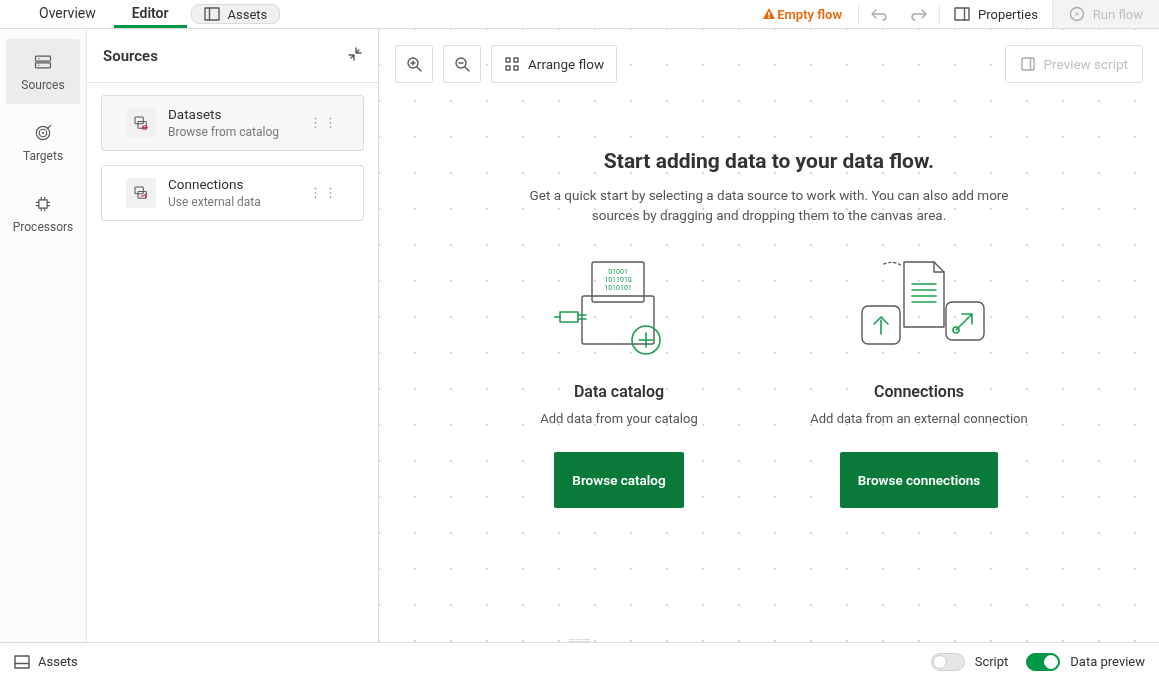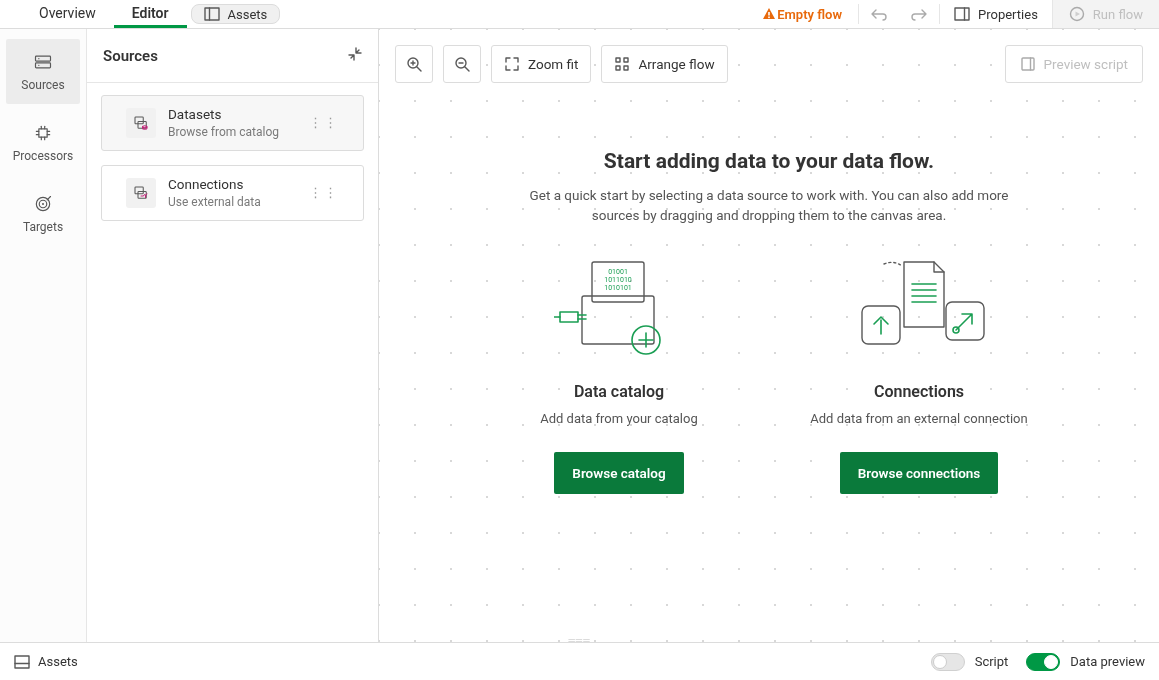--- a/index.html
+++ b/index.html
@@ -72,21 +72,21 @@
   .preview-script{position:absolute;top:16px;right:16px;height:38px;border:1px solid var(--border);background:#fff;border-radius:3px;display:flex;align-items:center;padding:0 14px;gap:8px;font-size:13.5px;color:var(--disabled);cursor:default;z-index:10;}
 
   .empty-state{position:absolute;left:50%;top:120px;transform:translateX(-50%);width:600px;text-align:center;z-index:5;}
   .empty-state h2{font-size:21px;font-weight:700;margin:0 0 12px 0;}
   .empty-state p{font-size:13.5px;color:#555;margin:0 auto 28px auto;max-width:480px;line-height:1.5;}
   .empty-cols{display:flex;gap:40px;justify-content:center;}
   .empty-col{width:260px;display:flex;flex-direction:column;align-items:center;}
   .illus{height:110px;display:flex;align-items:center;justify-content:center;margin-bottom:18px;}
   .col-title{font-size:16px;font-weight:600;margin-bottom:10px;}
   .col-sub{font-size:13px;color:#555;margin-bottom:26px;}
-  .primary-btn{background:var(--green-dark);color:#fff;border:none;padding:13px 18px;font-size:13.5px;font-weight:600;border-radius:2px;cursor:pointer;}
+  .primary-btn{background:var(--green-dark);color:#fff;border:none;padding:20px 18px;font-size:13.5px;font-weight:600;border-radius:2px;cursor:pointer;}
 
   
   .botbar{height:38px;border-top:1px solid var(--border);display:flex;align-items:center;padding:0 14px;background:#fff;}
   .preview-link{display:flex;align-items:center;gap:8px;font-size:13px;cursor:pointer;}
   .drawer-handle{position:absolute;left:50%;transform:translateX(-50%);bottom:38px;width:40px;height:4px;display:flex;align-items:center;justify-content:center;color:#bbb;font-size:9px;letter-spacing:1px;}
   .bot-right{margin-left:auto;display:flex;align-items:center;gap:10px;}
   .toggle{width:34px;height:18px;border-radius:9px;background:#e6e6e6;border:1px solid #d0d0d0;position:relative;cursor:pointer;}
   .toggle .knob{position:absolute;top:1px;left:1px;width:14px;height:14px;border-radius:50%;background:#fff;border:1px solid #ccc;box-sizing:border-box;}
   .toggle.on{background:var(--green);border-color:var(--green);}
   .toggle.on .knob{left:auto;right:1px;border-color:#fff;}
@@ -159,44 +159,44 @@
 
   <div class="rail">
     <div class="rail-item selected">
       <svg viewBox="0 0 24 24">
           <rect x="3" y="5" width="18" height="6" rx="1" class="stroke"></rect>
           <rect x="3" y="13" width="18" height="6" rx="1" class="stroke"></rect>
           <circle cx="7" cy="8" r="0.8" fill="#595959"></circle>
           <circle cx="7" cy="16" r="0.8" fill="#595959"></circle>
         </svg>
       <span>Sources</span>
+    </div>
+    <div class="rail-item">
+      <svg viewBox="0 0 24 24">
+          <circle cx="12" cy="12" r="8" class="stroke"></circle>
+          <circle cx="12" cy="12" r="4.5" class="stroke"></circle>
+          <circle cx="12" cy="12" r="1.2" fill="#595959"></circle>
+          <line x1="17" y1="7" x2="21" y2="3" class="stroke"></line>
+        </svg>
+      <span>Targets</span>
     </div>
     <div class="rail-item">
       <svg viewBox="0 0 24 24">
           <rect x="7" y="7" width="10" height="10" class="stroke"></rect>
           <line x1="10" y1="4" x2="10" y2="7" class="stroke"></line>
           <line x1="14" y1="4" x2="14" y2="7" class="stroke"></line>
           <line x1="10" y1="17" x2="10" y2="20" class="stroke"></line>
           <line x1="14" y1="17" x2="14" y2="20" class="stroke"></line>
           <line x1="4" y1="10" x2="7" y2="10" class="stroke"></line>
           <line x1="4" y1="14" x2="7" y2="14" class="stroke"></line>
           <line x1="17" y1="10" x2="20" y2="10" class="stroke"></line>
           <line x1="17" y1="14" x2="20" y2="14" class="stroke"></line>
         </svg>
       <span>Processors</span>
     </div>
-    <div class="rail-item">
-      <svg viewBox="0 0 24 24">
-          <circle cx="12" cy="12" r="8" class="stroke"></circle>
-          <circle cx="12" cy="12" r="4.5" class="stroke"></circle>
-          <circle cx="12" cy="12" r="1.2" fill="#595959"></circle>
-          <line x1="17" y1="7" x2="21" y2="3" class="stroke"></line>
-        </svg>
-      <span>Targets</span>
-    </div>
   </div>
 
   <div class="side-panel">
     <div class="panel-head">
       <h3>Sources</h3>
       <div class="collapse-btn">
         <svg width="14" height="14">
             <path d="M8 1 L8 6 L13 6 M11 3 L8 6 M6 13 L6 8 L1 8 M3 11 L6 8" class="stroke"></path>
           </svg>
       </div>
@@ -245,26 +245,20 @@
             <line x1="5" y1="7" x2="9" y2="7" class="stroke"></line>
             <line x1="7" y1="5" x2="7" y2="9" class="stroke"></line>
           </svg>
       </div>
       <div class="tbtn icon-only">
         <svg width="16" height="16">
             <circle cx="7" cy="7" r="5" class="stroke"></circle>
             <line x1="11" y1="11" x2="15" y2="15" class="stroke"></line>
             <line x1="5" y1="7" x2="9" y2="7" class="stroke"></line>
           </svg>
-      </div>
-      <div class="tbtn">
-        <svg width="16" height="16">
-            <path d="M2 6 V2 H6 M10 2 H14 V6 M14 10 V14 H10 M6 14 H2 V10" class="stroke"></path>
-          </svg>
-        <span>Zoom fit</span>
       </div>
       <div class="tbtn">
         <svg width="16" height="16">
             <rect x="2" y="2" width="4" height="4" class="stroke"></rect>
             <rect x="10" y="2" width="4" height="4" class="stroke"></rect>
             <rect x="2" y="10" width="4" height="4" class="stroke"></rect>
             <rect x="10" y="10" width="4" height="4" class="stroke"></rect>
           </svg>
         <span>Arrange flow</span>
       </div>

